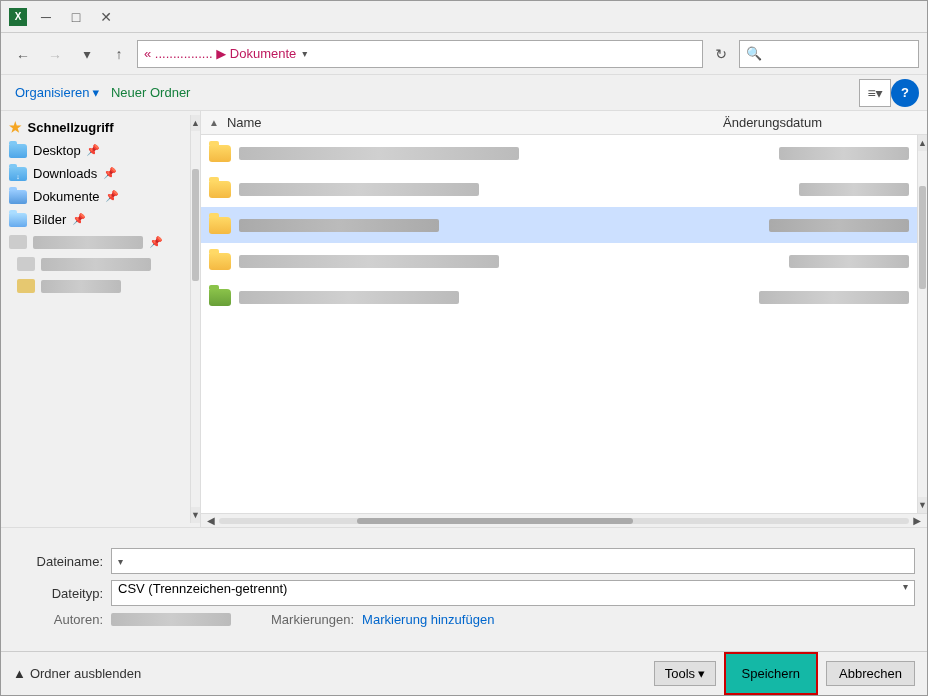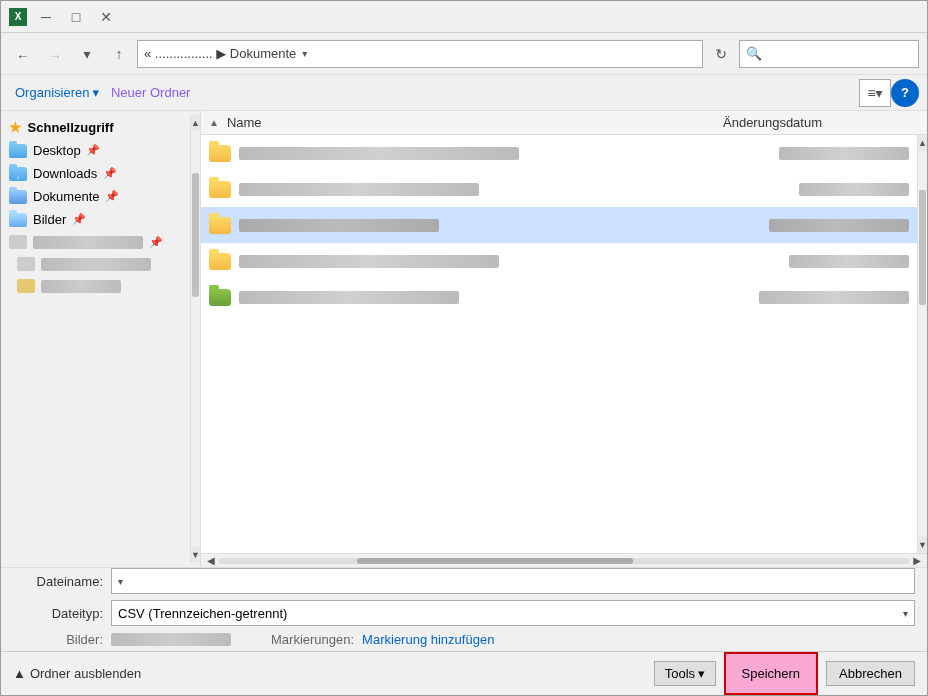--- a/index.html
+++ b/index.html
@@ -145,21 +145,21 @@
       background: transparent;
       border: none;
       cursor: pointer;
       font-size: 13px;
       display: flex;
       align-items: center;
       gap: 3px;
       padding: 4px 6px;
     }
     .new-folder-btn {
-      color: #8b5cf6;
+      color: #15803d;
       background: transparent;
       border: none;
       cursor: pointer;
       font-size: 13px;
       padding: 4px 6px;
     }
     .action-spacer { flex: 1; }
     .view-btn {
       width: 32px;
       height: 28px;
@@ -358,21 +358,21 @@
       left: 20%;
       width: 40%;
       height: 100%;
       background: #aaa;
       border-radius: 3px;
     }
     
     .form-area {
       background: #f0f0f0;
       border-top: 1px solid #ddd;
-      padding: 0 12px;
+      padding: 20px 12px;
     }
     .form-row {
       display: flex;
       align-items: center;
       margin-bottom: 6px;
     }
     .form-label {
       width: 90px;
       text-align: right;
       font-size: 13px;
@@ -397,21 +397,20 @@
       font-size: 13px;
     }
     .form-select {
       flex: 1;
       height: 26px;
       border: 1px solid #aaa;
       background: white;
       padding: 0 6px;
       font-size: 13px;
       display: flex;
-      align-items: center;
       justify-content: space-between;
     }
     .dropdown-arrow {
       color: #555;
       font-size: 10px;
     }
     .meta-row {
       display: flex;
       align-items: center;
       margin-bottom: 4px;
@@ -467,21 +466,21 @@
       align-items: center;
       gap: 3px;
       background: #e0e0e0;
       border: 1px solid #aaa;
       padding: 4px 10px;
       cursor: pointer;
       font-size: 13px;
       margin-right: 8px;
     }
     .save-btn {
-      background: #f9a8d4;
+      background: #14b8a6;
       border: 2px solid #cc0000;
       padding: 12px 16px;
       cursor: pointer;
       font-size: 13px;
       margin-right: 8px;
     }
     .cancel-btn {
       background: #e0e0e0;
       border: 1px solid #aaa;
       padding: 4px 12px;
@@ -537,21 +536,21 @@
       <button class="title-bar-btn close">✕</button>
     </div>
   </div>
 
   <div class="toolbar">
     <button class="nav-btn">←</button>
     <button class="nav-btn" disabled="">→</button>
     <button class="nav-btn">▾</button>
     <button class="nav-btn">↑</button>
     <div class="address-bar">
-      <span style="font-size:13px; color:#404040;">«  ................  ▶  Dokumente</span>
+      <span style="font-size:13px; color:#be185d;">«  ................  ▶  Dokumente</span>
       <span class="address-dropdown">▾</span>
     </div>
     <button class="refresh-btn">↻</button>
     <div class="search-bar">
       <span style="color:#555; font-size:13px;">🔍</span>
     </div>
   </div>
 
   <div class="action-bar">
     <button class="organize-btn">
@@ -715,21 +714,21 @@
 
     <div class="form-row">
       <span class="form-label">Dateityp:</span>
       <div class="form-select">
         <span>CSV (Trennzeichen-getrennt)</span>
         <span class="dropdown-arrow">▾</span>
       </div>
     </div>
 
     <div class="meta-row">
-      <span class="meta-label">Bilder:</span>
+      <span class="meta-label">Autoren:</span>
       <div class="meta-value-blurred"></div>
       <span class="meta-label2">Markierungen:</span>
       <span class="meta-link">Markierung hinzufügen</span>
     </div>
   </div>
 
   <div class="footer">
     <button class="hide-folders-btn">
       <span>▲</span>
       <span>Ordner ausblenden</span>

